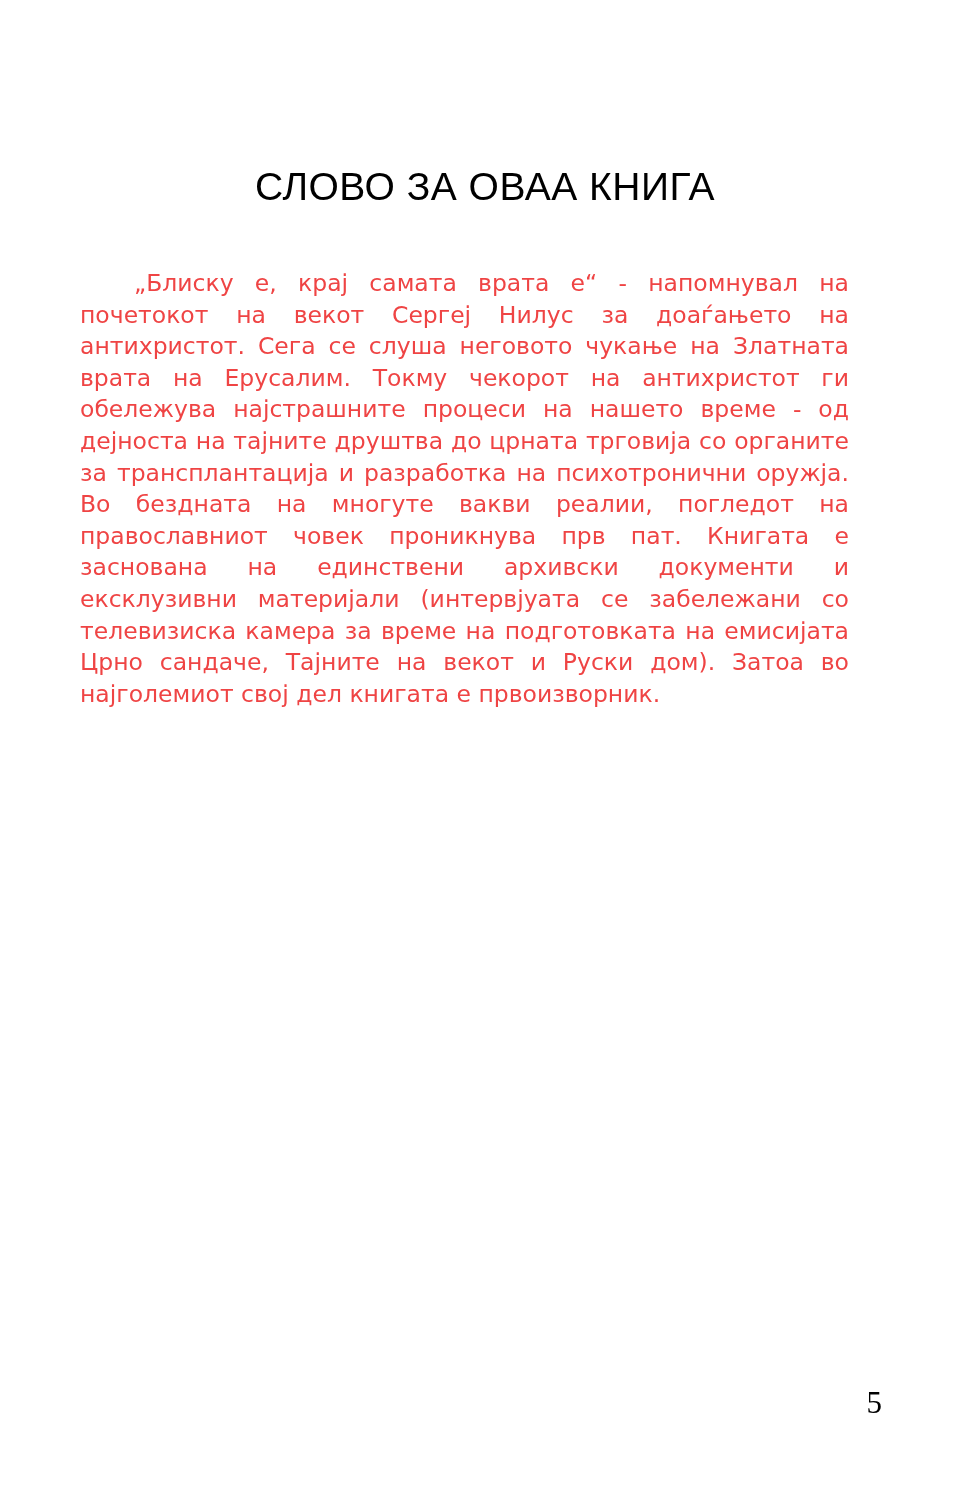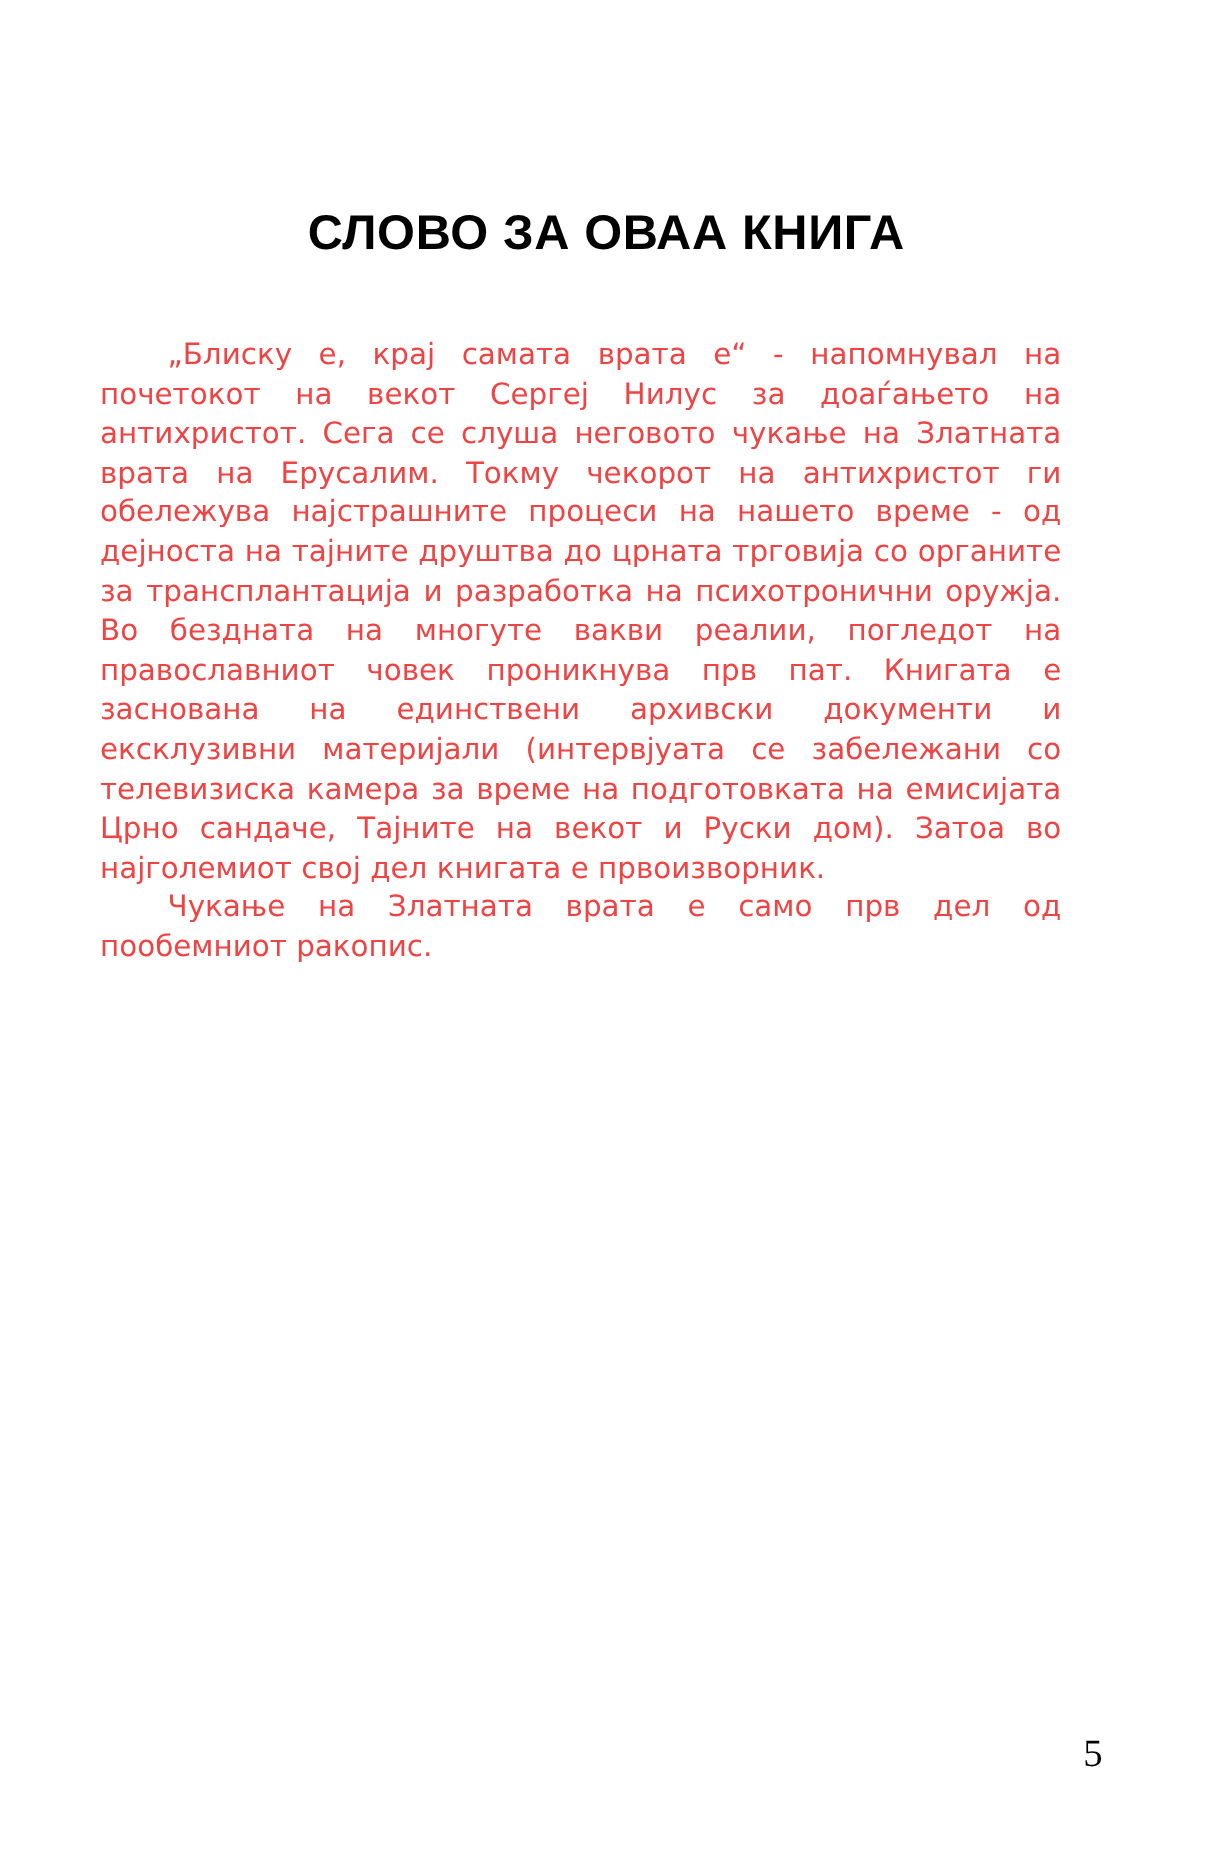--- a/index.html
+++ b/index.html
@@ -16,21 +16,21 @@
     font-family: "DejaVu Sans", sans-serif;
     color: #000000;
   }
   .page-title {
     position: absolute;
     left: 0;
     top: 141px;
     width: 970px;
     text-align: center;
     font-family: "Liberation Sans", sans-serif;
-    font-weight: bold;
+    font-weight: normal;
     font-size: 39px;
     letter-spacing: 0.5px;
     line-height: 1;
     color: #000000;
   }
   .body-block {
     position: absolute;
     left: 80px;
     top: 268px;
     width: 769px;
@@ -62,18 +62,17 @@
 </style>
 </head>
 <body>
 
 <div class="page">
 
   <h1 class="page-title">СЛОВО ЗА ОВАА КНИГА</h1>
 
   <div class="body-block">
     <p class="para">„Блиску е, крај самата врата е“ - напомнувал на почетокот на векот Сергеј Нилус за доаѓањето на антихристот. Сега се слуша неговото чукање на Златната врата на Ерусалим. Токму чекорот на антихристот ги обележува најстрашните процеси на нашето време - од дејноста на тајните друштва до црната трговија со органите за трансплантација и разработка на психотронични оружја. Во бездната на многуте вакви реалии, погледот на православниот човек проникнува прв пат. Книгата е заснована на единствени архивски документи и ексклузивни материјали (интервјуата се забележани со телевизиска камера за време на подготовката на емисијата Црно сандаче, Тајните на векот и Руски дом). Затоа во најголемиот свој дел книгата е првоизворник.</p>
-    <p class="para last-line-left">Чукање на Златната врата е само прв дел од пообемниот ракопис.</p>
   </div>
 
   <div class="page-number">5</div>
 
 </div>
 
 </body></html>

